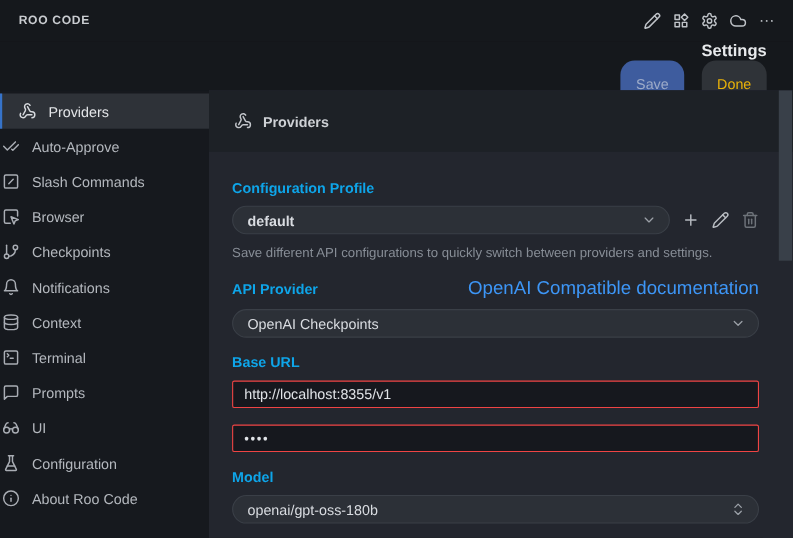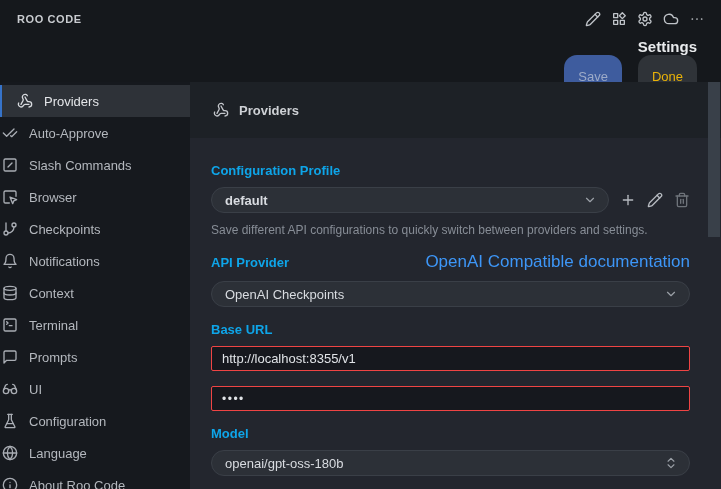--- a/index.html
+++ b/index.html
@@ -245,30 +245,20 @@
       </div>
       <div class="nav-item">
         <span class="icon">
           <svg viewBox="0 0 24 24" fill="none" stroke="currentColor" stroke-width="2" stroke-linecap="round" stroke-linejoin="round">
             <path d="M10 2v7.527a2 2 0 0 1-.211.896L4.72 20.55a1 1 0 0 0 .9 1.45h12.76a1 1 0 0 0 .9-1.45l-5.069-10.127A2 2 0 0 1 14 9.527V2"></path>
             <path d="M8.5 2h7"></path>
             <path d="M7 16h10"></path>
           </svg>
         </span>
         <span class="nav-label">Configuration</span>
-      </div>
-      <div class="nav-item">
-        <span class="icon">
-          <svg viewBox="0 0 24 24" fill="none" stroke="currentColor" stroke-width="2" stroke-linecap="round" stroke-linejoin="round">
-            <circle cx="12" cy="12" r="10"></circle>
-            <path d="M12 2a14.5 14.5 0 0 0 0 20 14.5 14.5 0 0 0 0-20"></path>
-            <path d="M2 12h20"></path>
-          </svg>
-        </span>
-        <span class="nav-label">Language</span>
       </div>
       <div class="nav-item">
         <span class="icon">
           <svg viewBox="0 0 24 24" fill="none" stroke="currentColor" stroke-width="2" stroke-linecap="round" stroke-linejoin="round">
             <circle cx="12" cy="12" r="10"></circle>
             <path d="M12 16v-4"></path>
             <path d="M12 8h.01"></path>
           </svg>
         </span>
         <span class="nav-label">About Roo Code</span>

